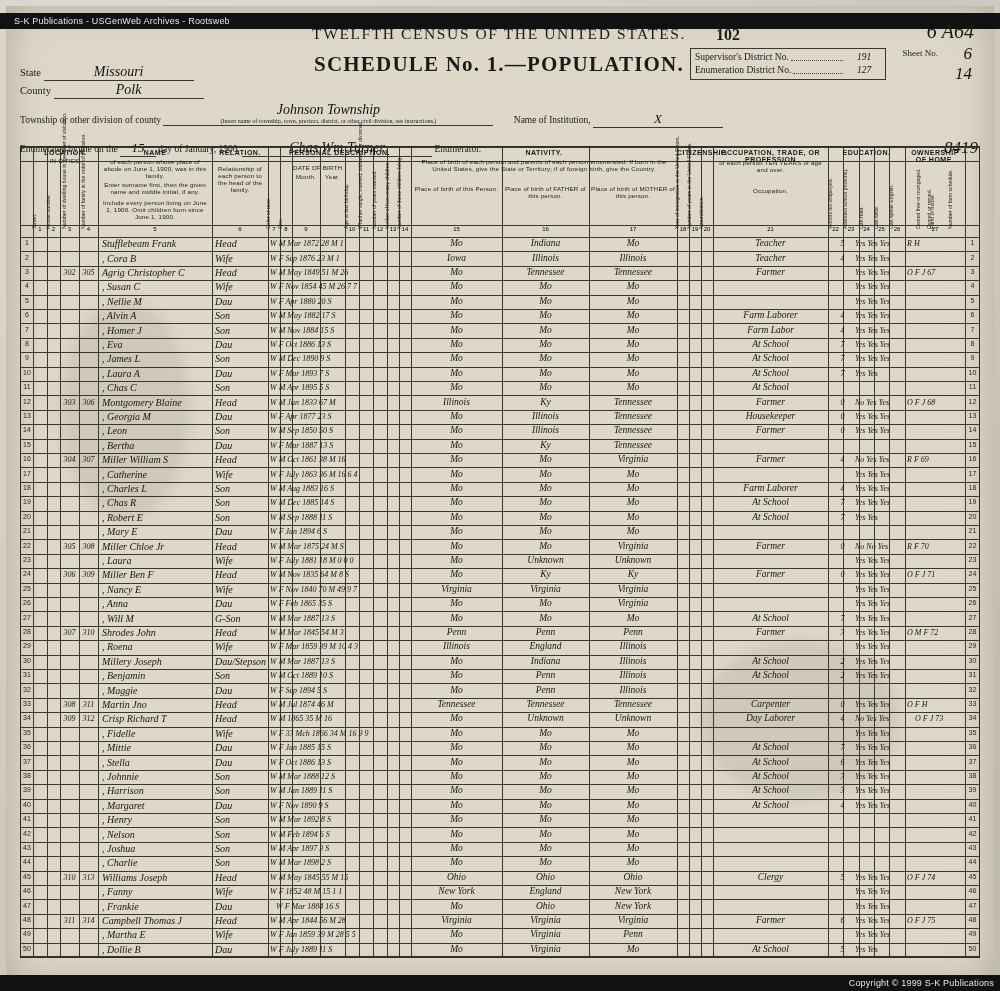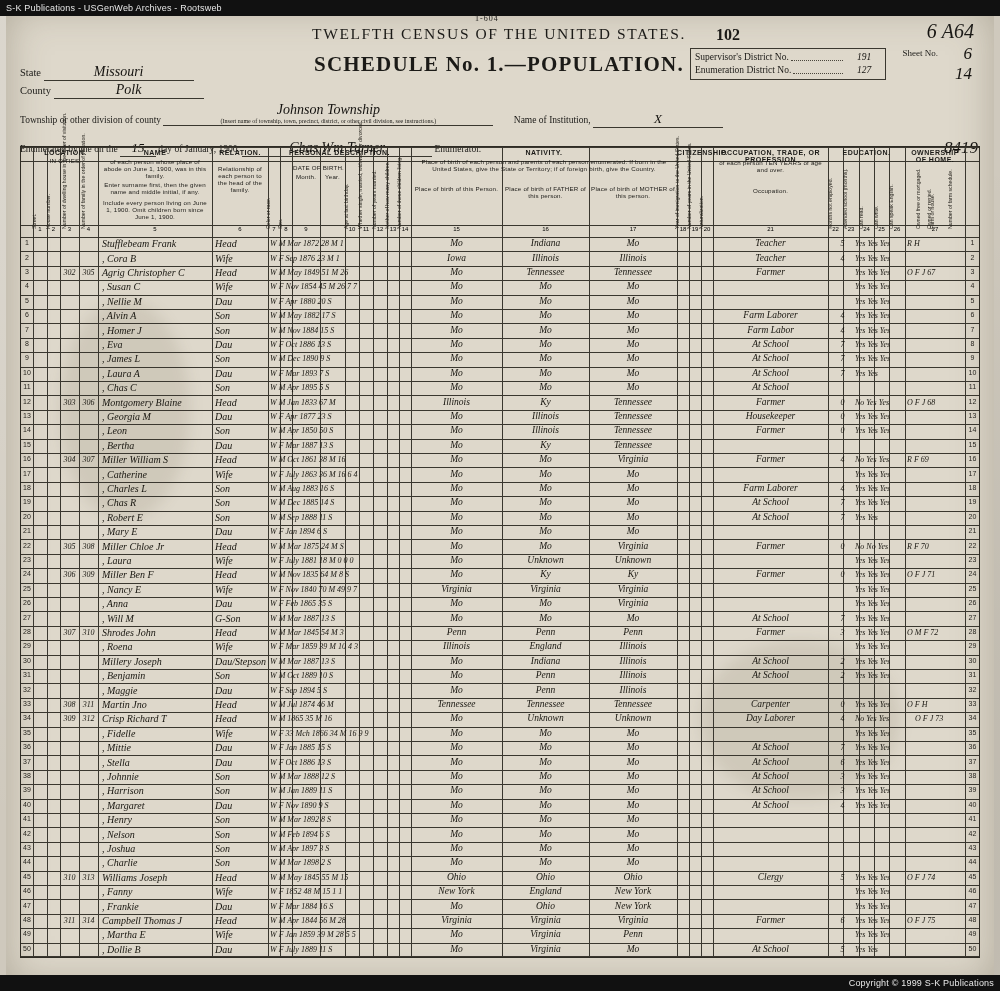--- a/index.html
+++ b/index.html
@@ -15,21 +15,21 @@
     position:absolute;left:6px;top:6px;width:988px;height:979px;
     background:#ded8cb;
     box-shadow:inset 0 0 40px rgba(90,80,60,0.35);
   }
   
   .wm{
     position:absolute;left:0;right:0;height:16px;background:#111;color:#e8e8e8;
     font-family:"Liberation Sans", sans-serif;font-size:9px;line-height:16px;
     letter-spacing:.2px;
   }
-  .wm.top{top:0;padding-left:6px;}
+  .wm.top{top:13px;padding-left:14px;}
   .wm.bottom{bottom:0;text-align:right;padding-right:6px;}
 
   
   .hdr{position:absolute;left:20px;top:18px;width:958px;color:#1b1a17;}
   .formno{
     position:absolute;left:455px;top:-4px;font-size:8px;letter-spacing:1px;
   }
   .title1{
     text-align:center;font-size:15.5px;letter-spacing:1.6px;margin-top:7px;
     font-family:"Liberation Serif", serif;
@@ -455,21 +455,21 @@
       <div class="cellc" style="left: 481px; top: 264px; width: 87px; text-align: center;">Illinois</div>
       <div class="cellc" style="left: 568px; top: 264px; width: 88px; text-align: center;">Tennessee</div>
       <div class="cellc" style="left: 692px; top: 264px; width: 115px; text-align: center;">Housekeeper</div>
       <div class="cellc small" style="left: 807px; top: 265px; width: 29px; text-align: center;">0</div>
       <div class="cellc small" style="left: 834px; top: 265px;">Yes Yes Yes</div>
       <div class="cellc small" style="left: 886px; top: 265px;"></div>
       <div class="rowno" style="left: -1px; top: 279.4px; width: 14px; text-align: center;">14</div>
       <div class="rowno" style="left: 945px; top: 279.4px; width: 13px; text-align: center;">14</div>
       <div class="cell" style="left: 81px; top: 278.4px;">, Leon</div>
       <div class="cell" style="left: 194px; top: 278.4px;">Son</div>
-      <div class="cell small" style="left: 249px; top: 279.4px;">W M Apr 1850 50 S</div>
+      <div class="cell small" style="left: 249px; top: 279.4px;">W M Sep 1850 50 S</div>
       <div class="cellc" style="left: 390px; top: 278.4px; width: 91px; text-align: center;">Mo</div>
       <div class="cellc" style="left: 481px; top: 278.4px; width: 87px; text-align: center;">Illinois</div>
       <div class="cellc" style="left: 568px; top: 278.4px; width: 88px; text-align: center;">Tennessee</div>
       <div class="cellc" style="left: 692px; top: 278.4px; width: 115px; text-align: center;">Farmer</div>
       <div class="cellc small" style="left: 807px; top: 279.4px; width: 29px; text-align: center;">0</div>
       <div class="cellc small" style="left: 834px; top: 279.4px;">Yes Yes Yes</div>
       <div class="cellc small" style="left: 886px; top: 279.4px;"></div>
       <div class="rowno" style="left: -1px; top: 293.8px; width: 14px; text-align: center;">15</div>
       <div class="rowno" style="left: 945px; top: 293.8px; width: 13px; text-align: center;">15</div>
       <div class="cell" style="left: 81px; top: 292.8px;">, Bertha</div>
@@ -865,21 +865,21 @@
       <div class="cellc" style="left: 481px; top: 739.2px; width: 87px; text-align: center;">England</div>
       <div class="cellc" style="left: 568px; top: 739.2px; width: 88px; text-align: center;">New York</div>
       <div class="cellc" style="left: 692px; top: 739.2px; width: 115px; text-align: center;"></div>
       <div class="cellc small" style="left: 807px; top: 740.2px; width: 29px; text-align: center;"></div>
       <div class="cellc small" style="left: 834px; top: 740.2px;">Yes Yes Yes</div>
       <div class="cellc small" style="left: 886px; top: 740.2px;"></div>
       <div class="rowno" style="left: -1px; top: 754.6px; width: 14px; text-align: center;">47</div>
       <div class="rowno" style="left: 945px; top: 754.6px; width: 13px; text-align: center;">47</div>
       <div class="cell" style="left: 81px; top: 753.6px;">, Frankie</div>
       <div class="cell" style="left: 194px; top: 753.6px;">Dau</div>
-      <div class="cell small" style="left: 249px; top: 754.6px;">W F Mar 1884 16 S</div>
+      <div class="cell small" style="left: 255px; top: 754.6px;">W F Mar 1884 16 S</div>
       <div class="cellc" style="left: 390px; top: 753.6px; width: 91px; text-align: center;">Mo</div>
       <div class="cellc" style="left: 481px; top: 753.6px; width: 87px; text-align: center;">Ohio</div>
       <div class="cellc" style="left: 568px; top: 753.6px; width: 88px; text-align: center;">New York</div>
       <div class="cellc" style="left: 692px; top: 753.6px; width: 115px; text-align: center;"></div>
       <div class="cellc small" style="left: 807px; top: 754.6px; width: 29px; text-align: center;"></div>
       <div class="cellc small" style="left: 834px; top: 754.6px;">Yes Yes Yes</div>
       <div class="cellc small" style="left: 886px; top: 754.6px;"></div>
       <div class="rowno" style="left: -1px; top: 769px; width: 14px; text-align: center;">48</div>
       <div class="rowno" style="left: 945px; top: 769px; width: 13px; text-align: center;">48</div>
       <div class="cellc small" style="left: 39px; top: 769px; width: 19px; text-align: center;">311</div>

